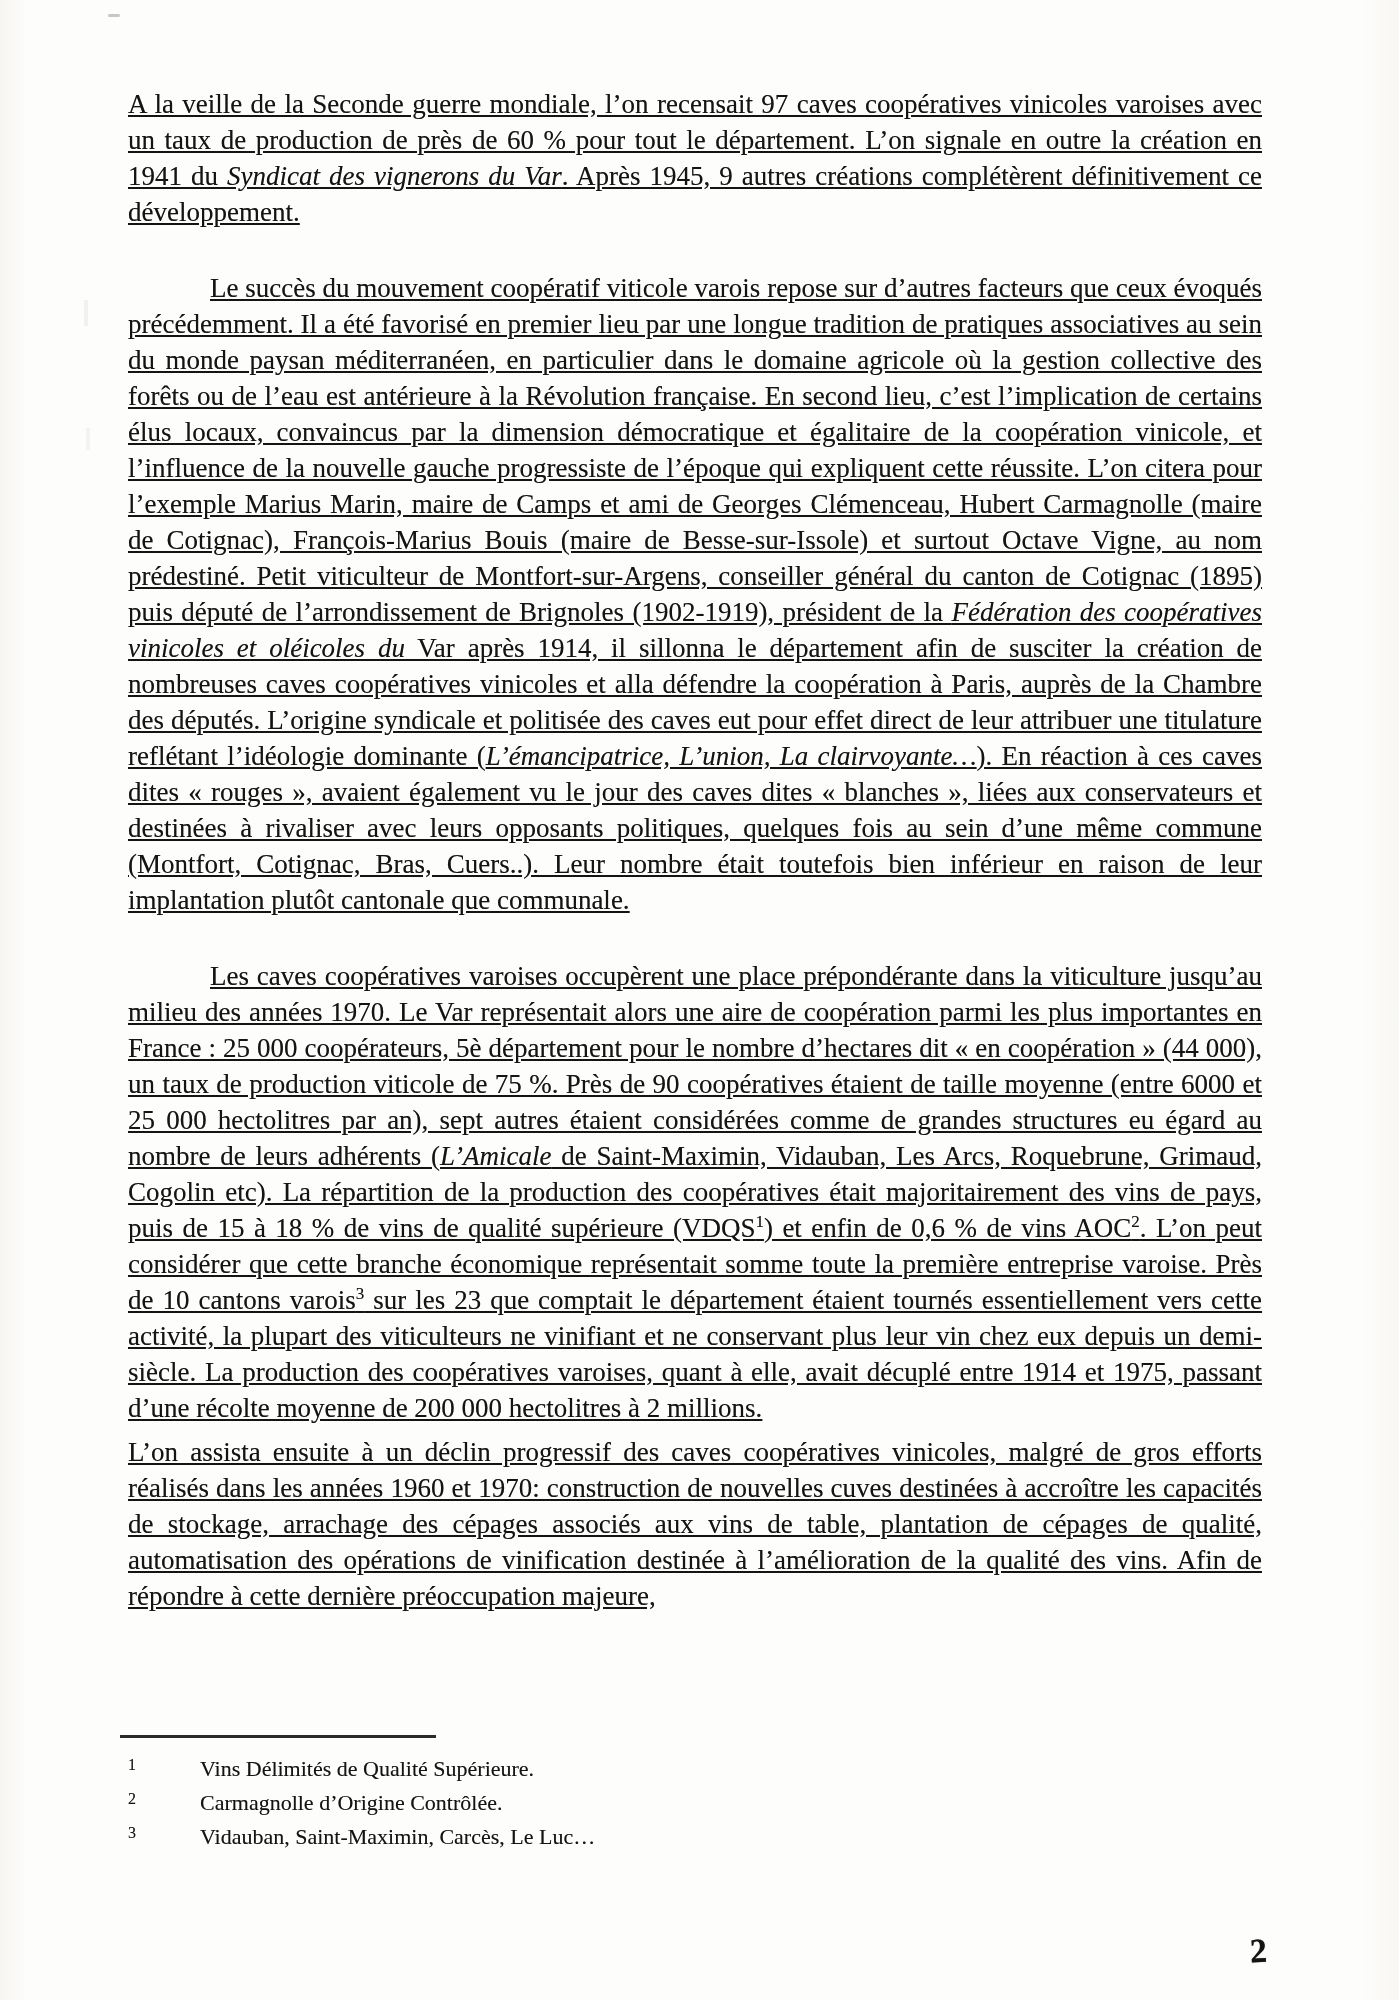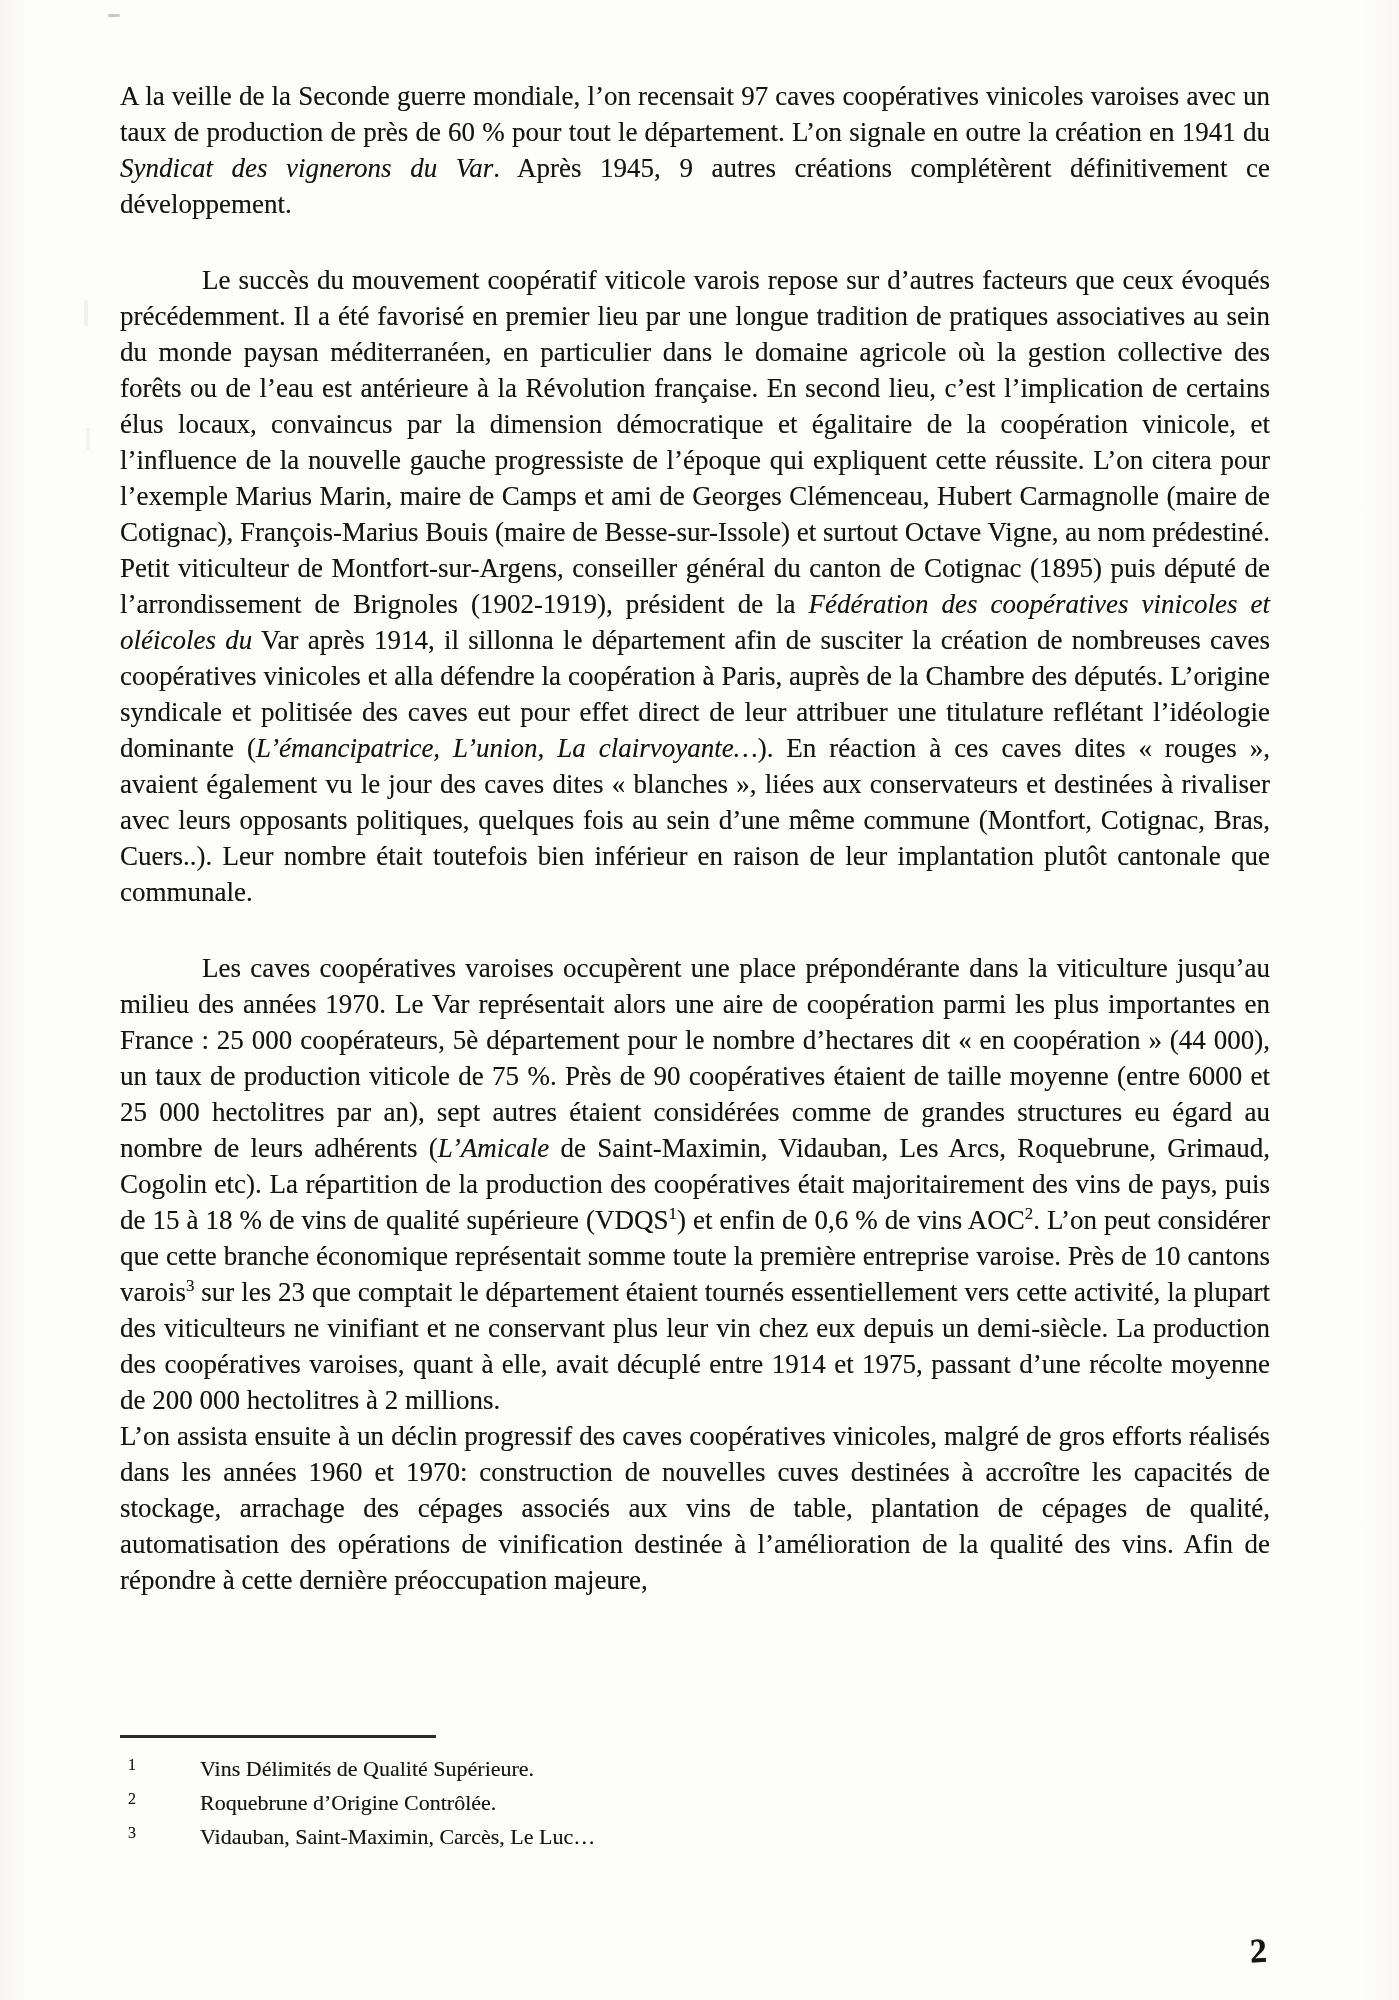--- a/index.html
+++ b/index.html
@@ -19,21 +19,21 @@
   .textblock {
     position: absolute;
     left: 120px;
     top: 78px;
     width: 1150px;
     font-size: 27px;
     line-height: 36px;
     text-align: justify;
     text-shadow: 0 0 0.6px rgba(25,25,25,0.45);
   }
-  .para { margin: 0; }
+  .para { margin: 8px; text-decoration: underline; }
   .para.gap-after { margin-bottom: 40px; }
   .para.indent { text-indent: 82px; }
   .it { font-style: italic; }
   .fnref {
     font-size: 17px;
     line-height: 0;
     vertical-align: super;
   }
   .footnotes {
     position: absolute;
@@ -92,21 +92,21 @@
   </div>
 
   <div class="footnotes">
     <div class="fnrule"></div>
     <div class="fnrow">
       <span class="fnnum">1</span>
       <span class="fntext">Vins Délimités de Qualité Supérieure.</span>
     </div>
     <div class="fnrow">
       <span class="fnnum">2</span>
-      <span class="fntext">Roquebrune d’Origine Contrôlée.</span>
+      <span class="fntext">Carmagnolle d’Origine Contrôlée.</span>
     </div>
     <div class="fnrow">
       <span class="fnnum">3</span>
       <span class="fntext">Vidauban, Saint-Maximin, Carcès, Le Luc…</span>
     </div>
   </div>
 
   <div class="pagenum">2</div>
 
 </div>

